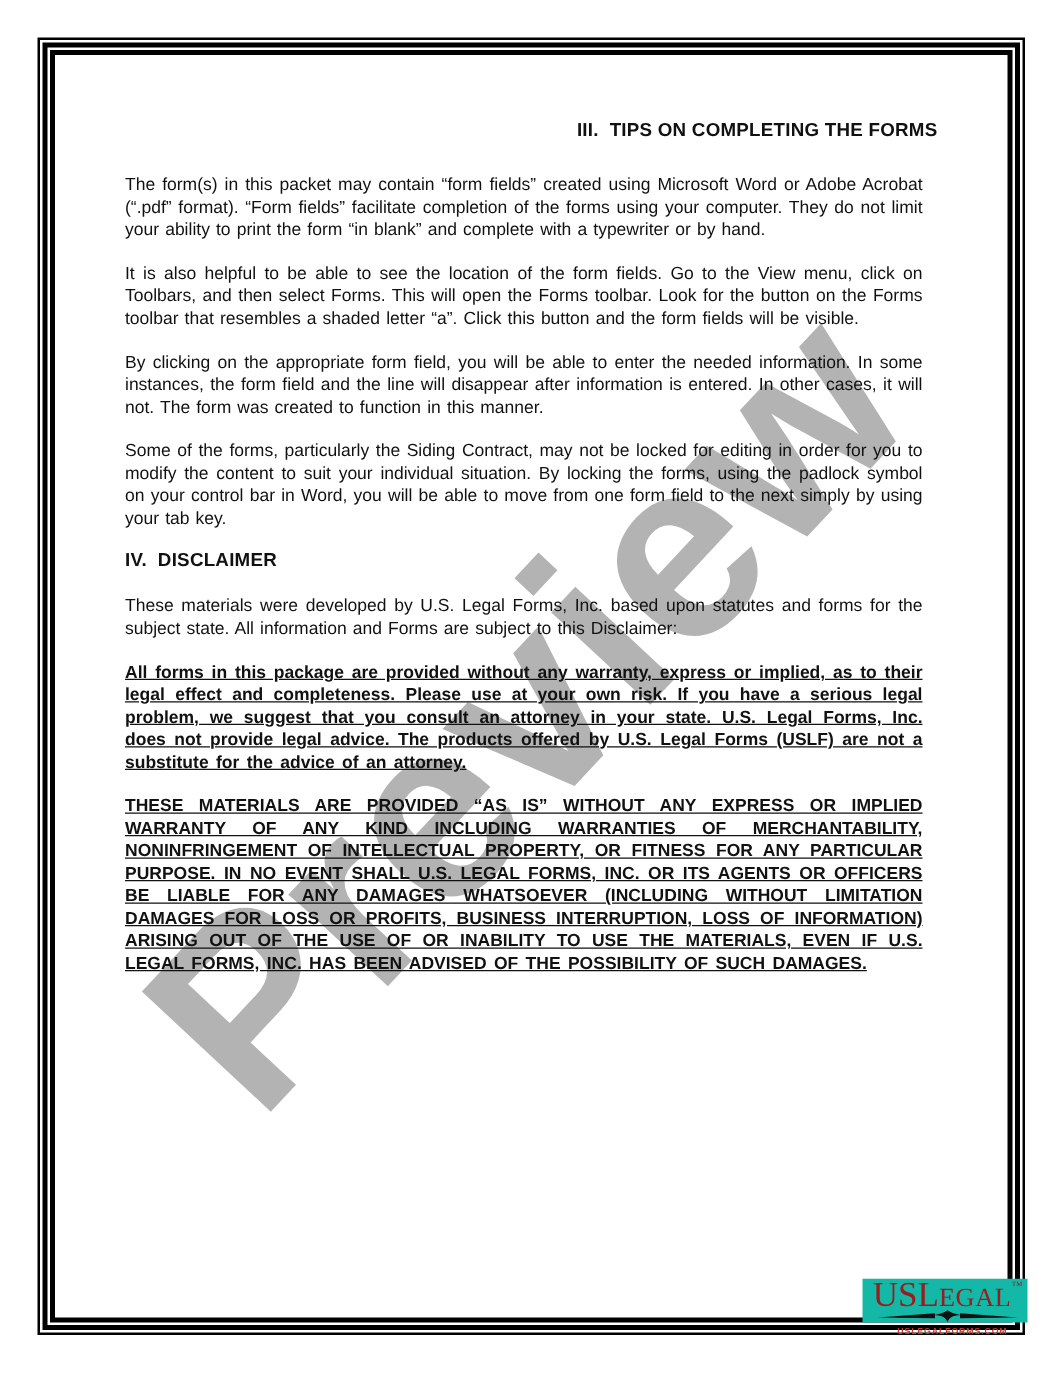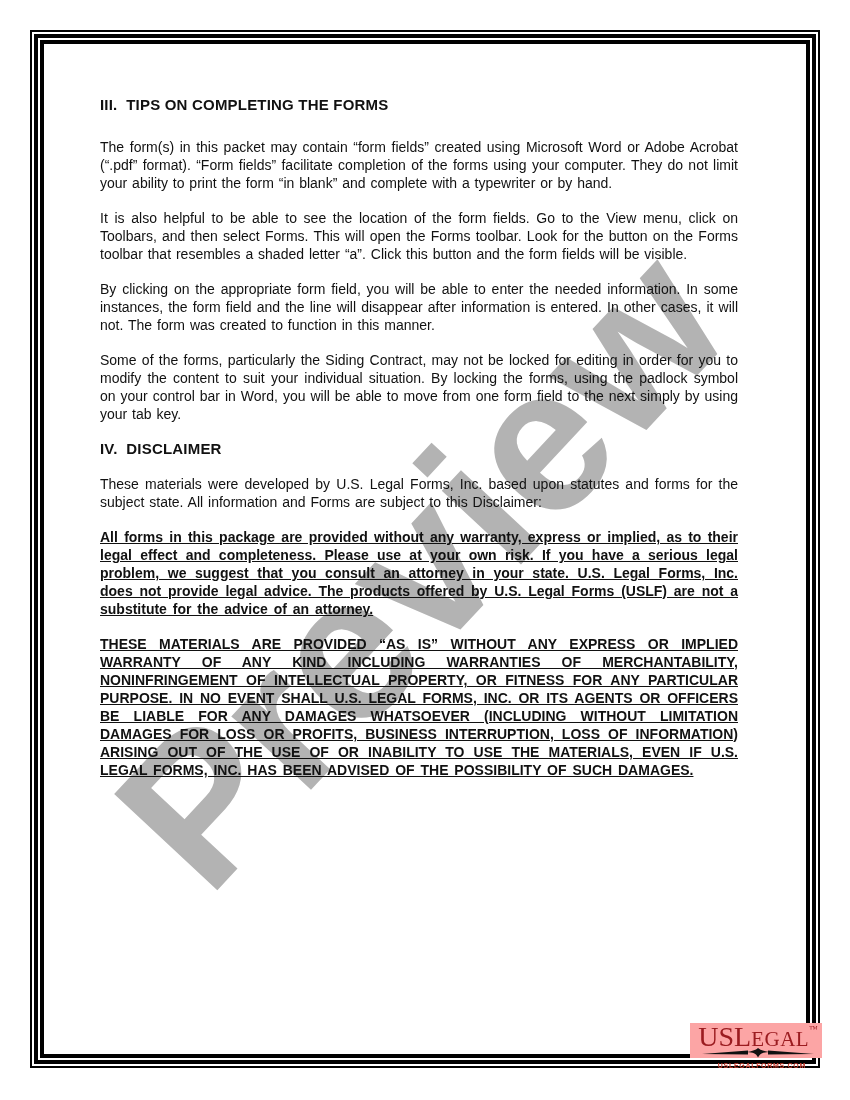--- a/index.html
+++ b/index.html
@@ -65,30 +65,30 @@
     text-align: justify;
   }
   .sec-heading {
     font-size: 15px;
     line-height: 18px;
     font-weight: bold;
     margin: 0 0 17px 0;
     text-align: left;
     letter-spacing: 0.2px;
   }
-  .sec-heading.mb-lg { margin-bottom: 24px; }
+  .sec-heading.mb-lg { margin-bottom: 24px; text-align: right; }
   .content p { margin: 0 12px 17px 0; word-spacing: 1px; }
   .content p.b { font-weight: bold; word-spacing: 2px; text-decoration: underline; }
 
   
   .logo-box {
     position: absolute;
     right: 28px; bottom: 42px;
     z-index: 6;
-    background: #fca5a5;
+    background: #14b8a6;
     padding: 0 4px 0 8px;
   }
   .logo-name {
     font-family: "Liberation Serif", serif;
     color: var(--brand);
     white-space: nowrap;
     line-height: 1;
   }
   .logo-big { font-size: 28px; }
   .logo-small { font-size: 21px; letter-spacing: 0.5px; }

